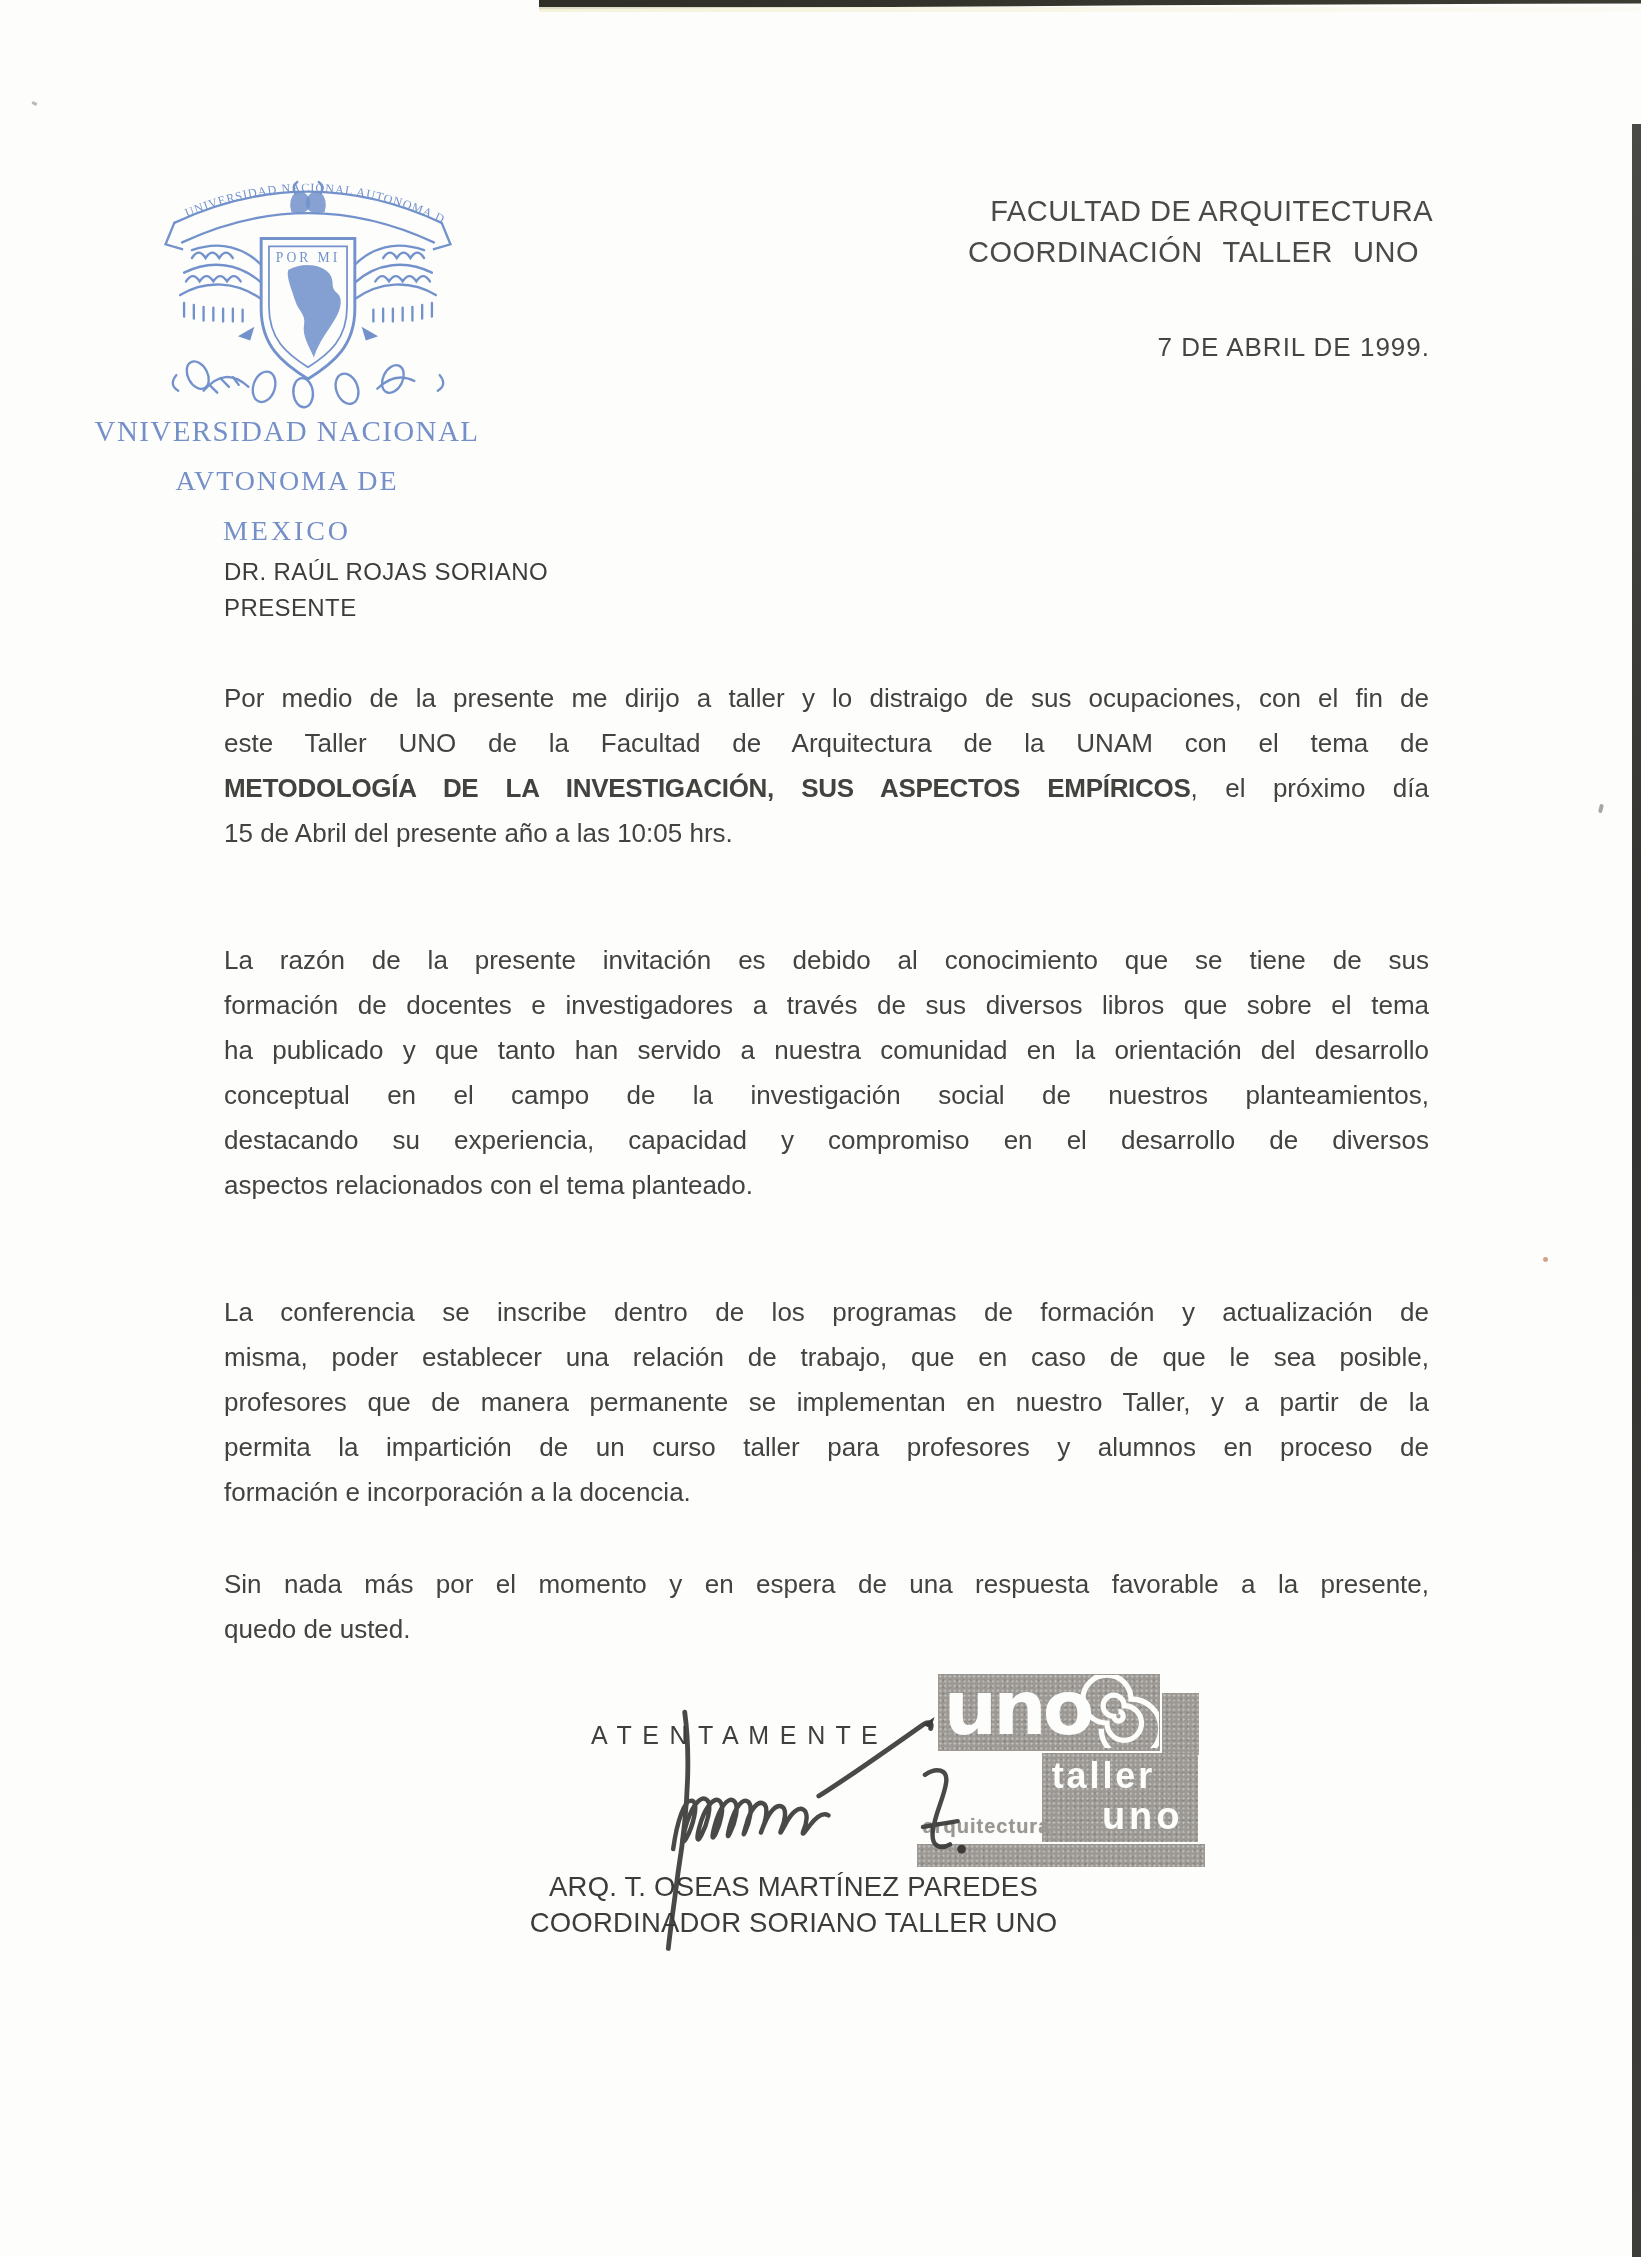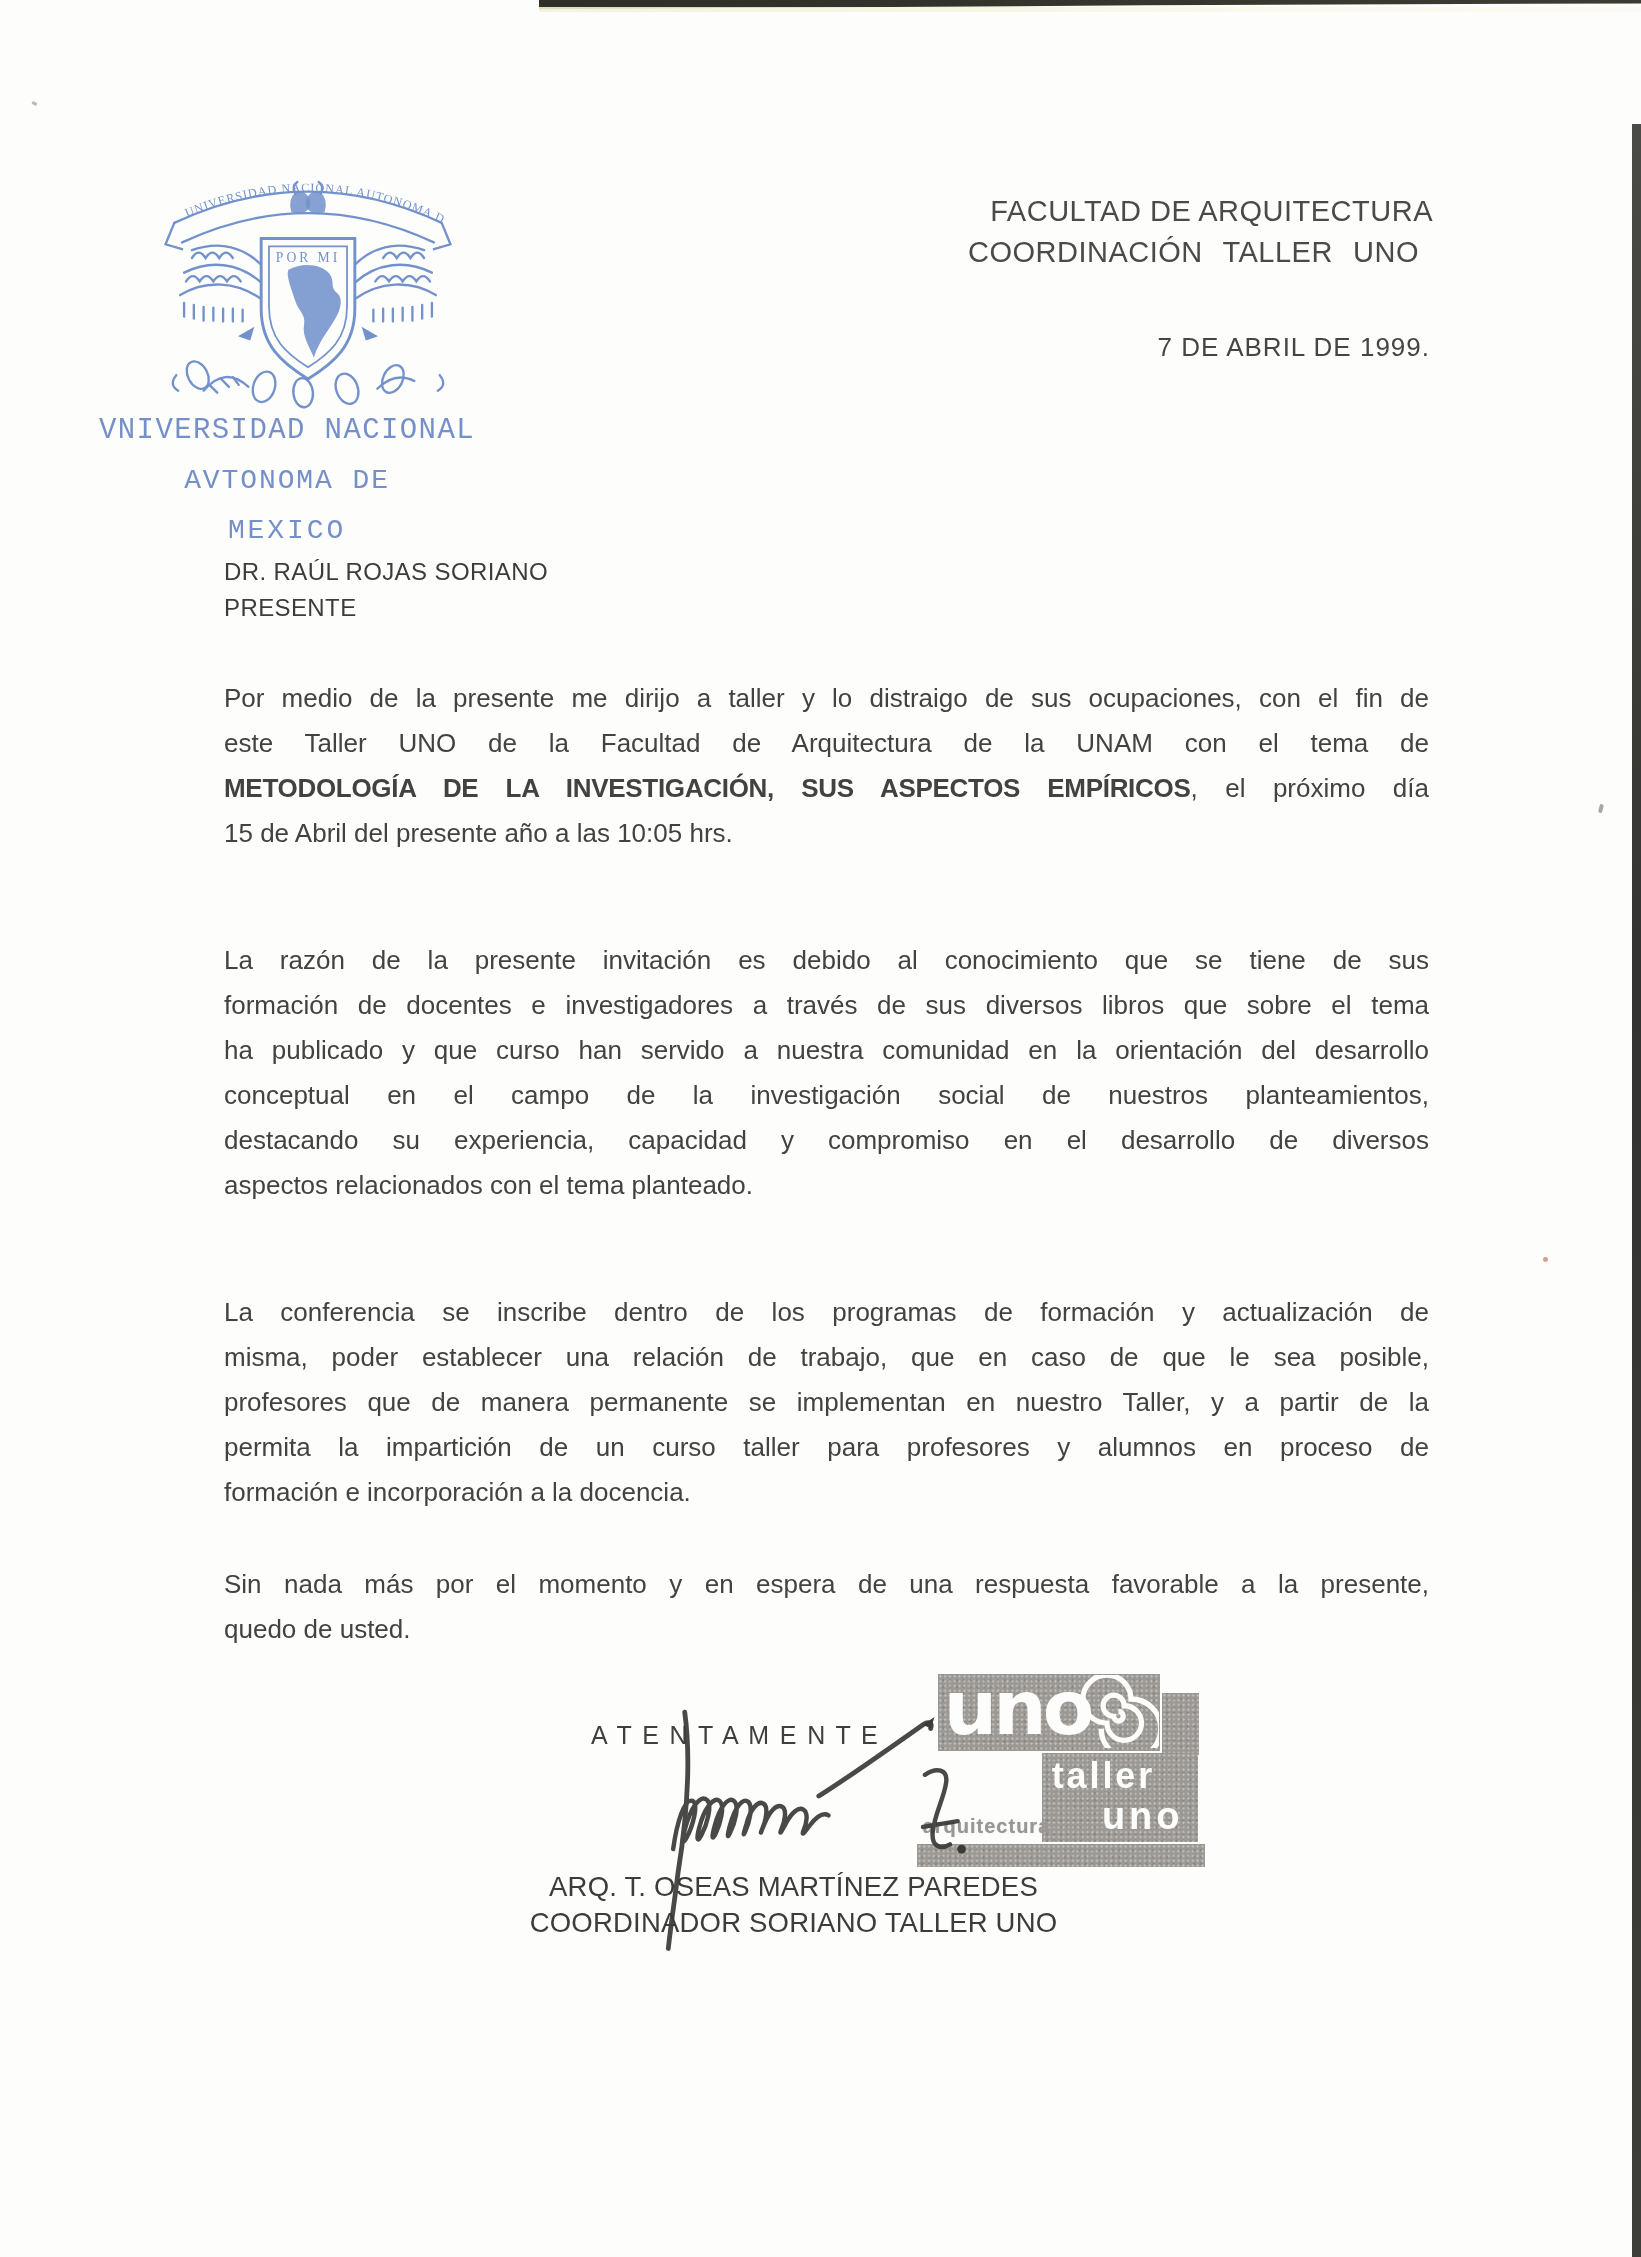--- a/index.html
+++ b/index.html
@@ -17,21 +17,21 @@
     background:linear-gradient(to right,rgba(244,242,216,.9),rgba(250,250,240,.6));}
   .edge-right{position:absolute;right:0;top:124px;width:8.7px;height:2134px;
     background:linear-gradient(#4a4a46 0%,#333331 40%,#3d3d3a 100%);}
   .speck1{position:absolute;left:32px;top:102px;width:4.8px;height:2.9px;background:#b9b9b6;transform:rotate(25deg);}
   .speck2{position:absolute;left:1599px;top:804px;width:3.9px;height:8.7px;background:#a7a7a3;border-radius:1.9px;transform:rotate(14deg);}
   .speck3{position:absolute;left:1543px;top:1257px;width:4.8px;height:4.8px;background:#c78a6d;border-radius:50%;opacity:.8;}
 
   
   .crest{position:absolute;left:147px;top:143px;width:322px;height:272px;}
   .uni-name{position:absolute;left:89px;top:406px;width:396px;text-align:center;
-    font-family:Liberation Mono, monospace;color:#7590c8;}
+    font-family:Liberation Serif, serif;color:#7590c8;}
   .uni-name .l1{font-size:29px;letter-spacing:1.4px;line-height:50px;}
   .uni-name .l2{font-size:28px;letter-spacing:1.9px;line-height:50px;}
   .uni-name .l3{font-size:28px;letter-spacing:2.9px;line-height:50px;}
 
   .faculty-block{position:absolute;left:968px;top:191px;width:465px;color:#4a4a47;}
   .faculty-block .f1{font-size:29px;letter-spacing:0.5px;line-height:41px;white-space:nowrap;text-align:right;}
   .faculty-block .f2{font-size:29px;letter-spacing:0.5px;word-spacing:11.6px;line-height:41px;white-space:nowrap;}
   .date-line{position:absolute;left:968px;top:332px;width:462px;text-align:right;
     font-size:26px;letter-spacing:1px;color:#45454);color:#454542;}
 
@@ -154,21 +154,21 @@
       </div>
     <div class="jline">
       <span class="bold-seg">METODOLOGÍA DE LA INVESTIGACIÓN, SUS ASPECTOS EMPÍRICOS</span><span>, el próximo día</span>
     </div>
     <div class="jline last">15 de Abril del presente año a las 10:05 hrs.</div>
   </div>
 
   <div class="para p2">
       <div class="jline">La razón de la presente invitación es debido al conocimiento que se tiene de sus</div>
       <div class="jline">formación de docentes e investigadores a través de sus diversos libros que sobre el tema</div>
-      <div class="jline">ha publicado y que curso han servido a nuestra comunidad en la orientación del desarrollo</div>
+      <div class="jline">ha publicado y que tanto han servido a nuestra comunidad en la orientación del desarrollo</div>
       <div class="jline">conceptual en el campo de la investigación social de nuestros planteamientos,</div>
       <div class="jline">destacando su experiencia, capacidad y compromiso en el desarrollo de diversos</div>
       <div class="jline last">aspectos relacionados con el tema planteado.</div>
     </div>
 
   <div class="para p3">
       <div class="jline">La conferencia se inscribe dentro de los programas de formación y actualización de</div>
       <div class="jline">misma, poder establecer una relación de trabajo, que en caso de que le sea posible,</div>
       <div class="jline">profesores que de manera permanente se implementan en nuestro Taller, y a partir de la</div>
       <div class="jline">permita la impartición de un curso taller para profesores y alumnos en proceso de</div>

